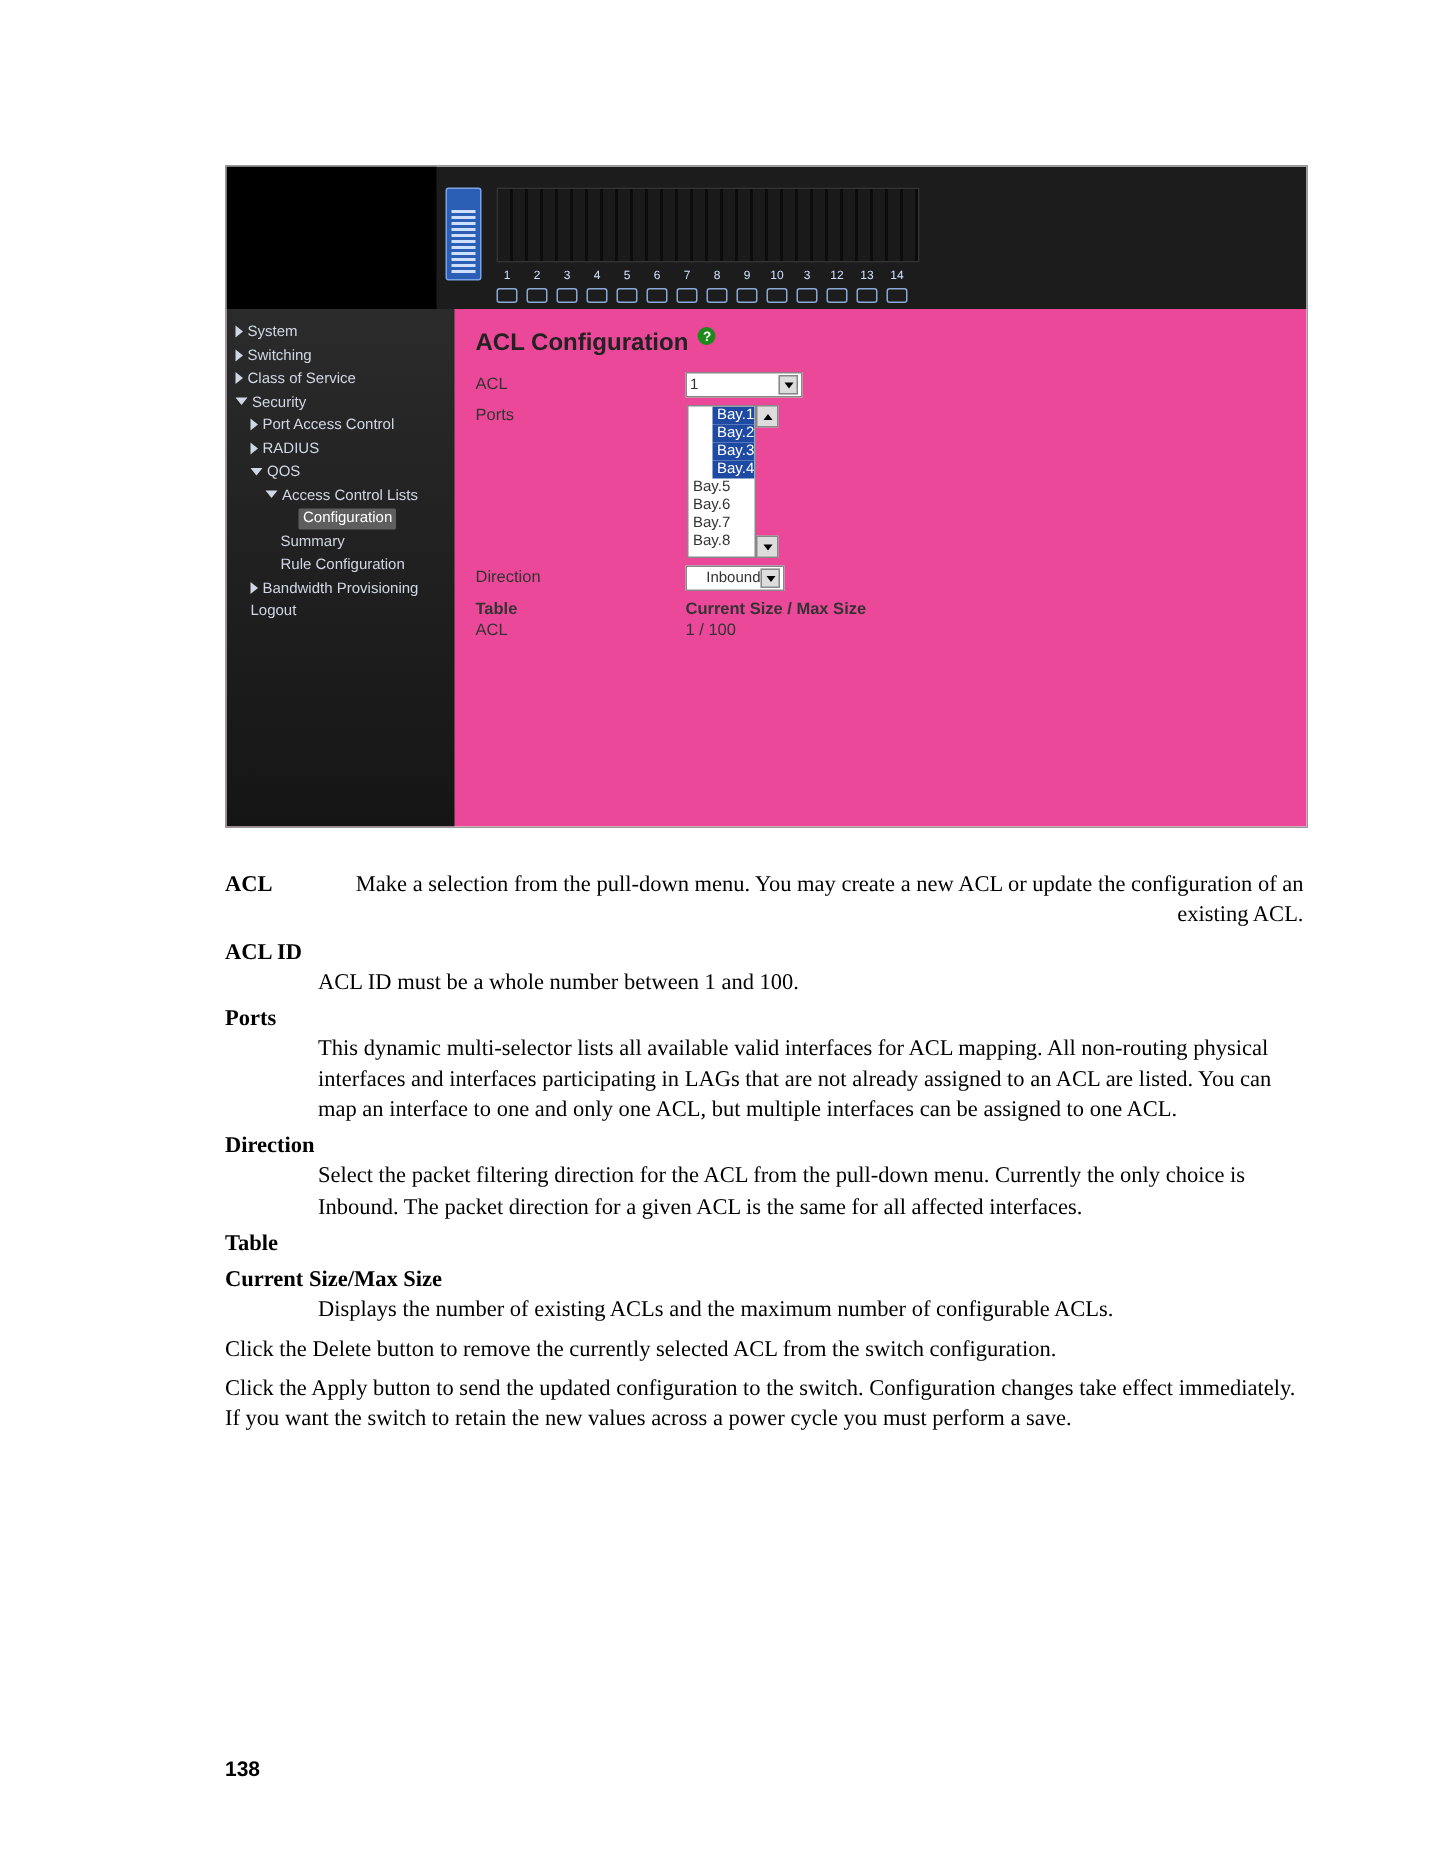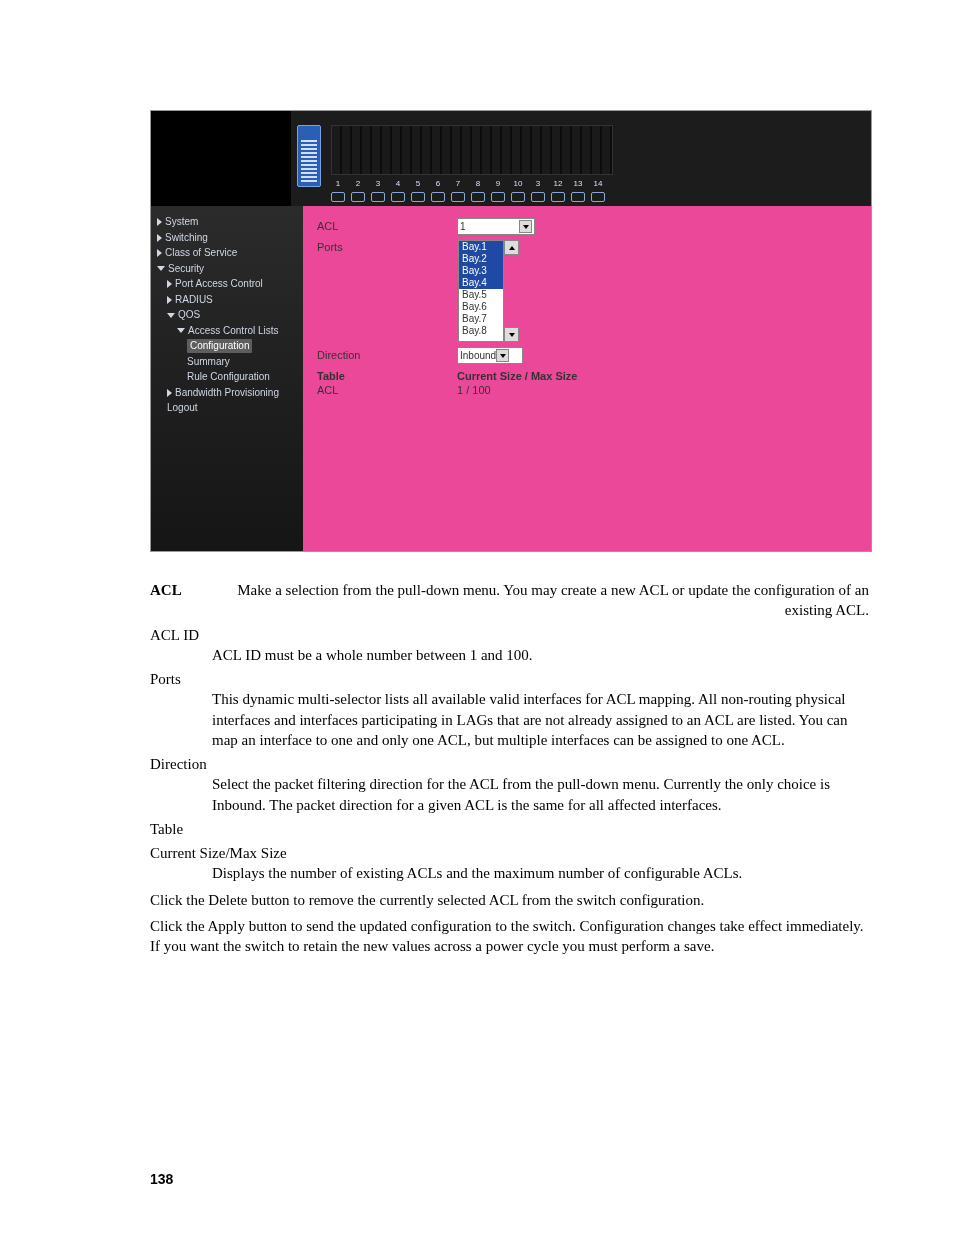--- a/index.html
+++ b/index.html
@@ -112,20 +112,21 @@
   }
   .ss-nav .indent1 { padding-left: 10px; }
   .ss-nav .indent2 { padding-left: 20px; }
   .ss-nav .indent3 { padding-left: 30px; }
   .ss-nav .selected {
     background: #5e5e5e;
     color: #fff;
     display: inline-block;
     padding: 0 3px;
     border-radius: 1px;
+    margin-left: 12px;
   }
   .caret {
     display: inline-block;
     width: 0; height: 0;
     border-top: 4px solid transparent;
     border-bottom: 4px solid transparent;
     border-left: 5px solid #cfd6e4;
     margin-right: 3px;
     vertical-align: middle;
   }
@@ -223,20 +224,21 @@
     background: #fff;
   }
   .ports-list .opt {
     padding: 0 3px;
     line-height: 12px;
     cursor: pointer;
   }
   .ports-list .opt.sel {
     background: #1e4aa3;
     color: #fff;
+    margin-left: 16px;
   }
   .ports-scroll {
     width: 15px;
     display: flex;
     flex-direction: column;
   }
   .scroll-btn {
     width: 15px;
     height: 15px;
     background: #ddd;
@@ -260,21 +262,21 @@
     border-left: 3px solid transparent;
     border-right: 3px solid transparent;
     border-top: 4px solid #000;
   }
   .direction-select {
     width: 66px;
     height: 17px;
     padding: 0 2px;
     display: inline-flex;
     align-items: center;
-    justify-content: flex-start;
+    justify-content: flex-end;
     box-sizing: border-box;
   }
   .table-header {
     display: flex;
     margin-top: 6px;
     font-family: Arial, sans-serif;
     font-size: 11px;
     font-weight: bold;
   }
   .table-header .col1 { width: 140px; }
@@ -305,21 +307,21 @@
   
   .doc-body {
     font-size: 15px;
     line-height: 1.35;
   }
   .term {
     font-weight: bold;
     display: inline;
   }
   .term-block {
-    font-weight: normal;
+    font-weight: bold;
     margin: 4px 0 0 0;
   }
   .def {
     margin: 0 0 2px 62px;
   }
   .para {
     margin: 6px 0;
   }
   .footer {
     position: absolute;
@@ -390,20 +392,24 @@
           <div class="item indent1"><span class="caret"></span><span>RADIUS</span></div>
           <div class="item indent1"><span class="caret-down"></span><span>QOS</span></div>
           <div class="item indent2"><span class="caret-down"></span><span>Access Control Lists</span></div>
           <div class="item indent3"><span class="selected">Configuration</span></div>
           <div class="item indent3"><span>Summary</span></div>
           <div class="item indent3"><span>Rule Configuration</span></div>
           <div class="item indent1"><span class="caret"></span><span>Bandwidth Provisioning</span></div>
           <div class="item indent1"><span>Logout</span></div>
         </div>
       <div class="ss-content">
+        <div class="ss-title">
+          <span>ACL Configuration</span>
+          <span class="help-icon">?</span>
+        </div>
 
         <div class="form-row">
           <div class="form-label">ACL</div>
           <div class="form-field">
             <div class="select-like acl-select">
               <span>1</span>
               <span class="dd-arrow"></span>
             </div>
           </div>
         </div>

